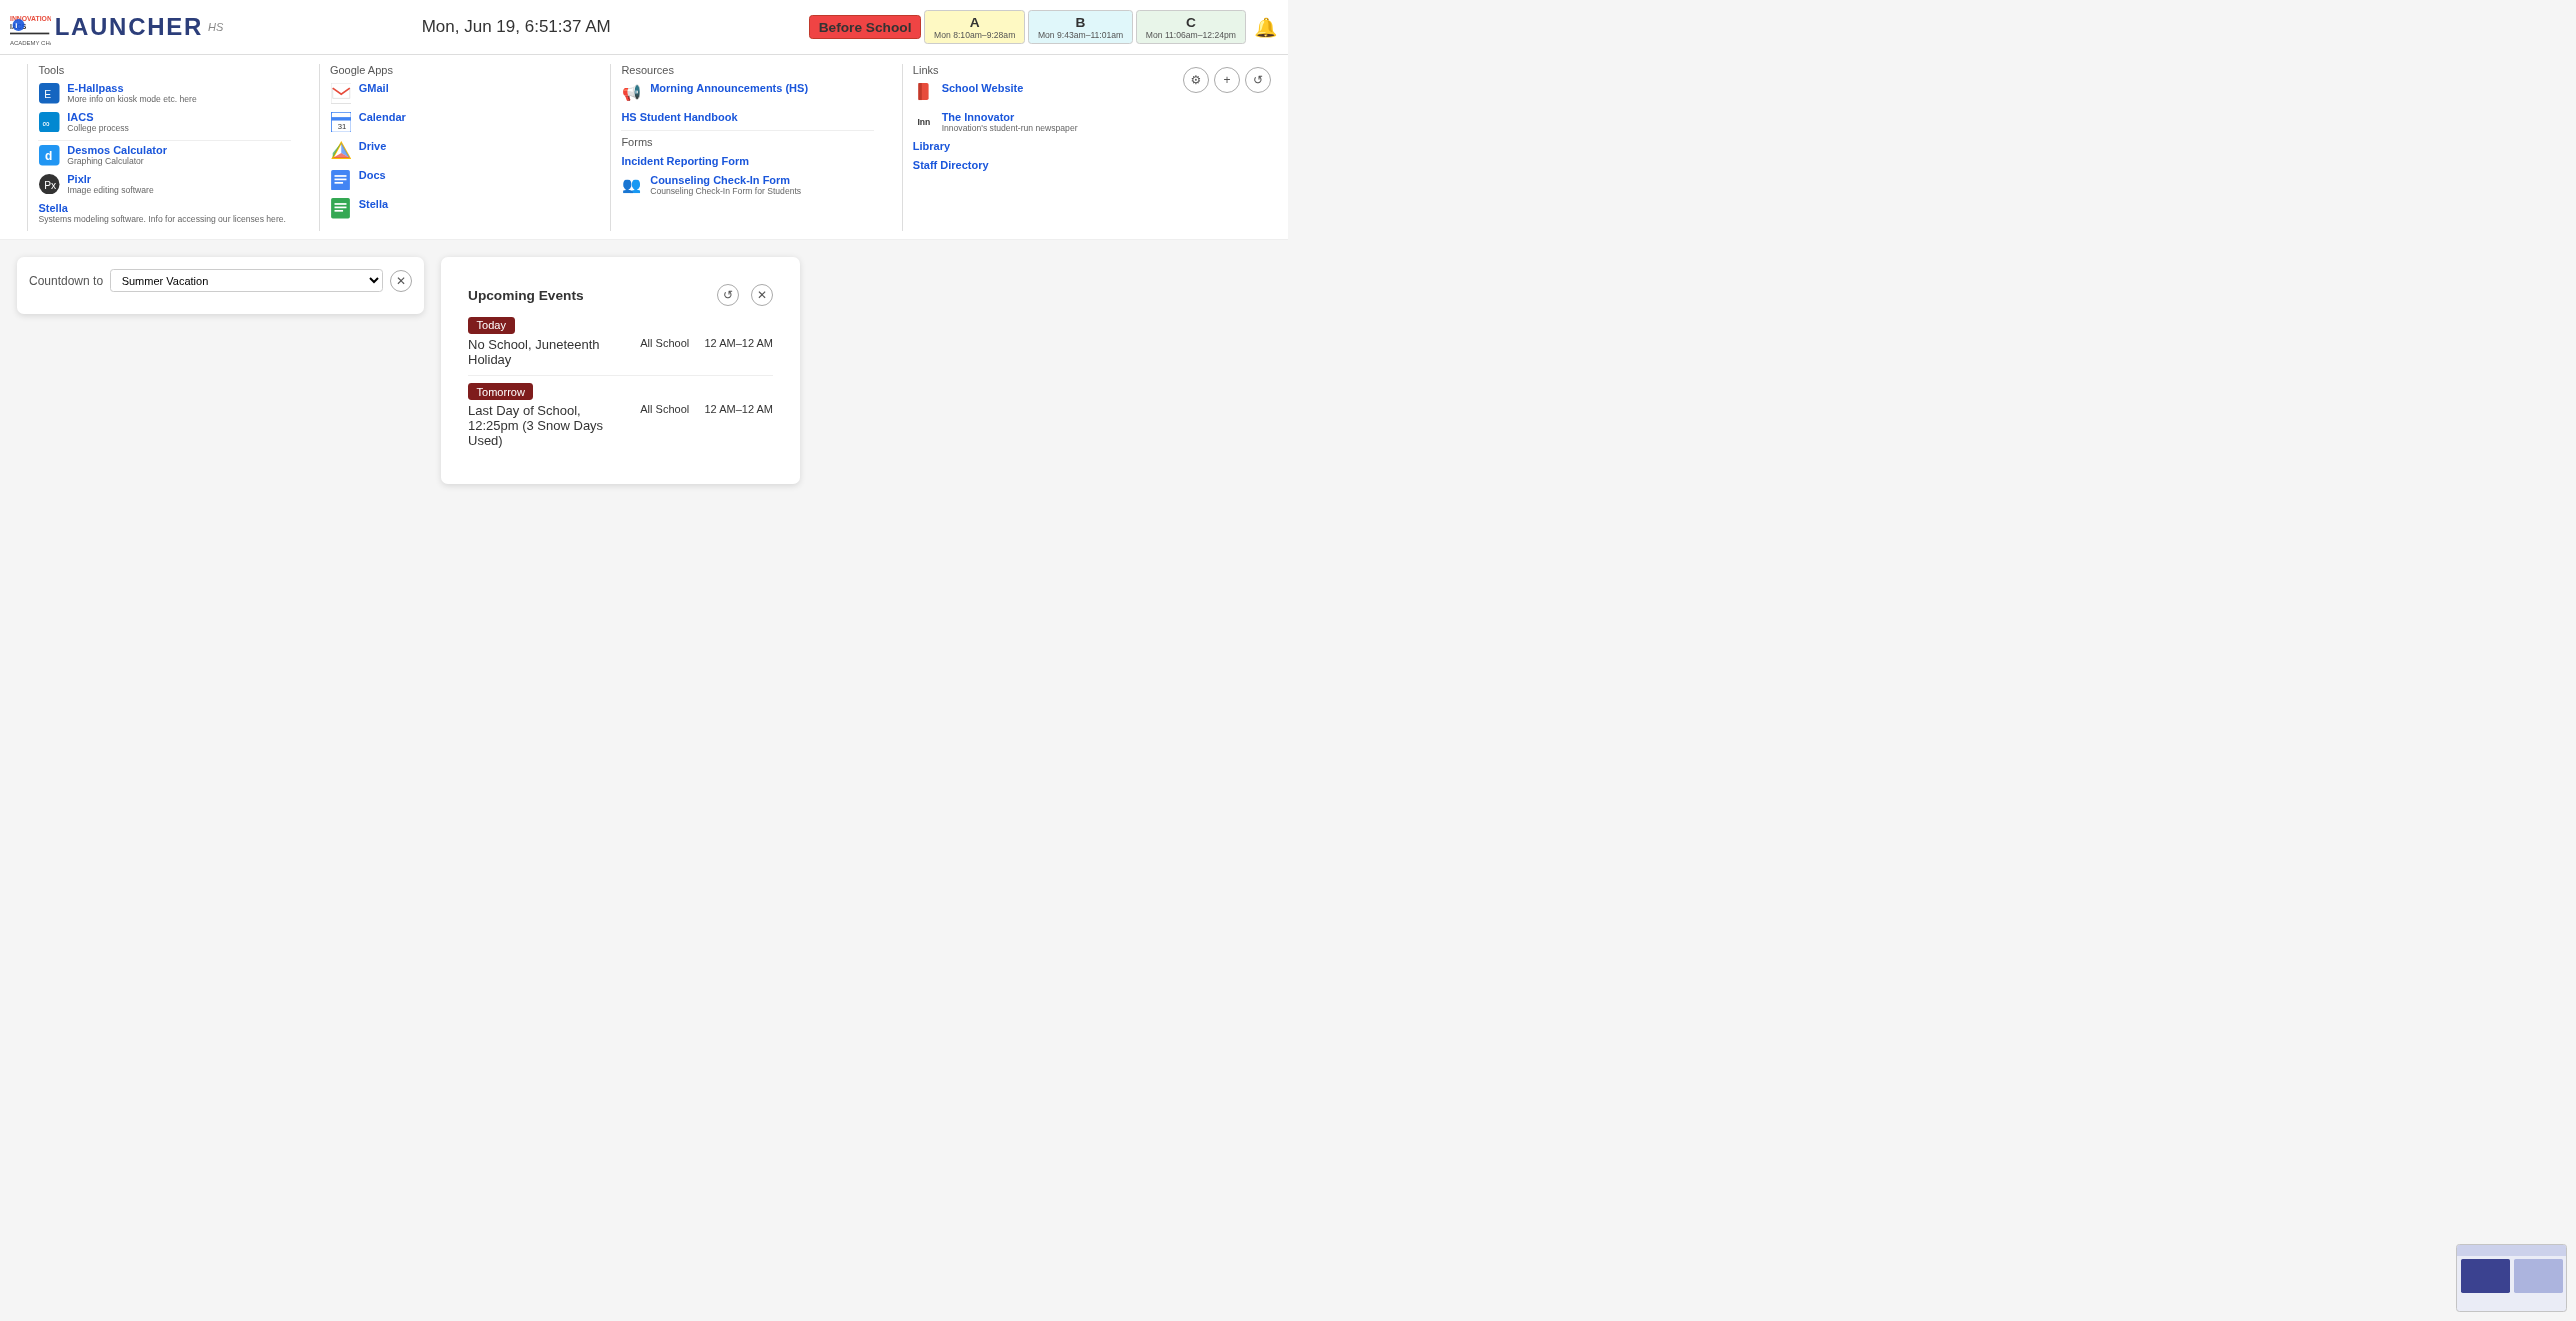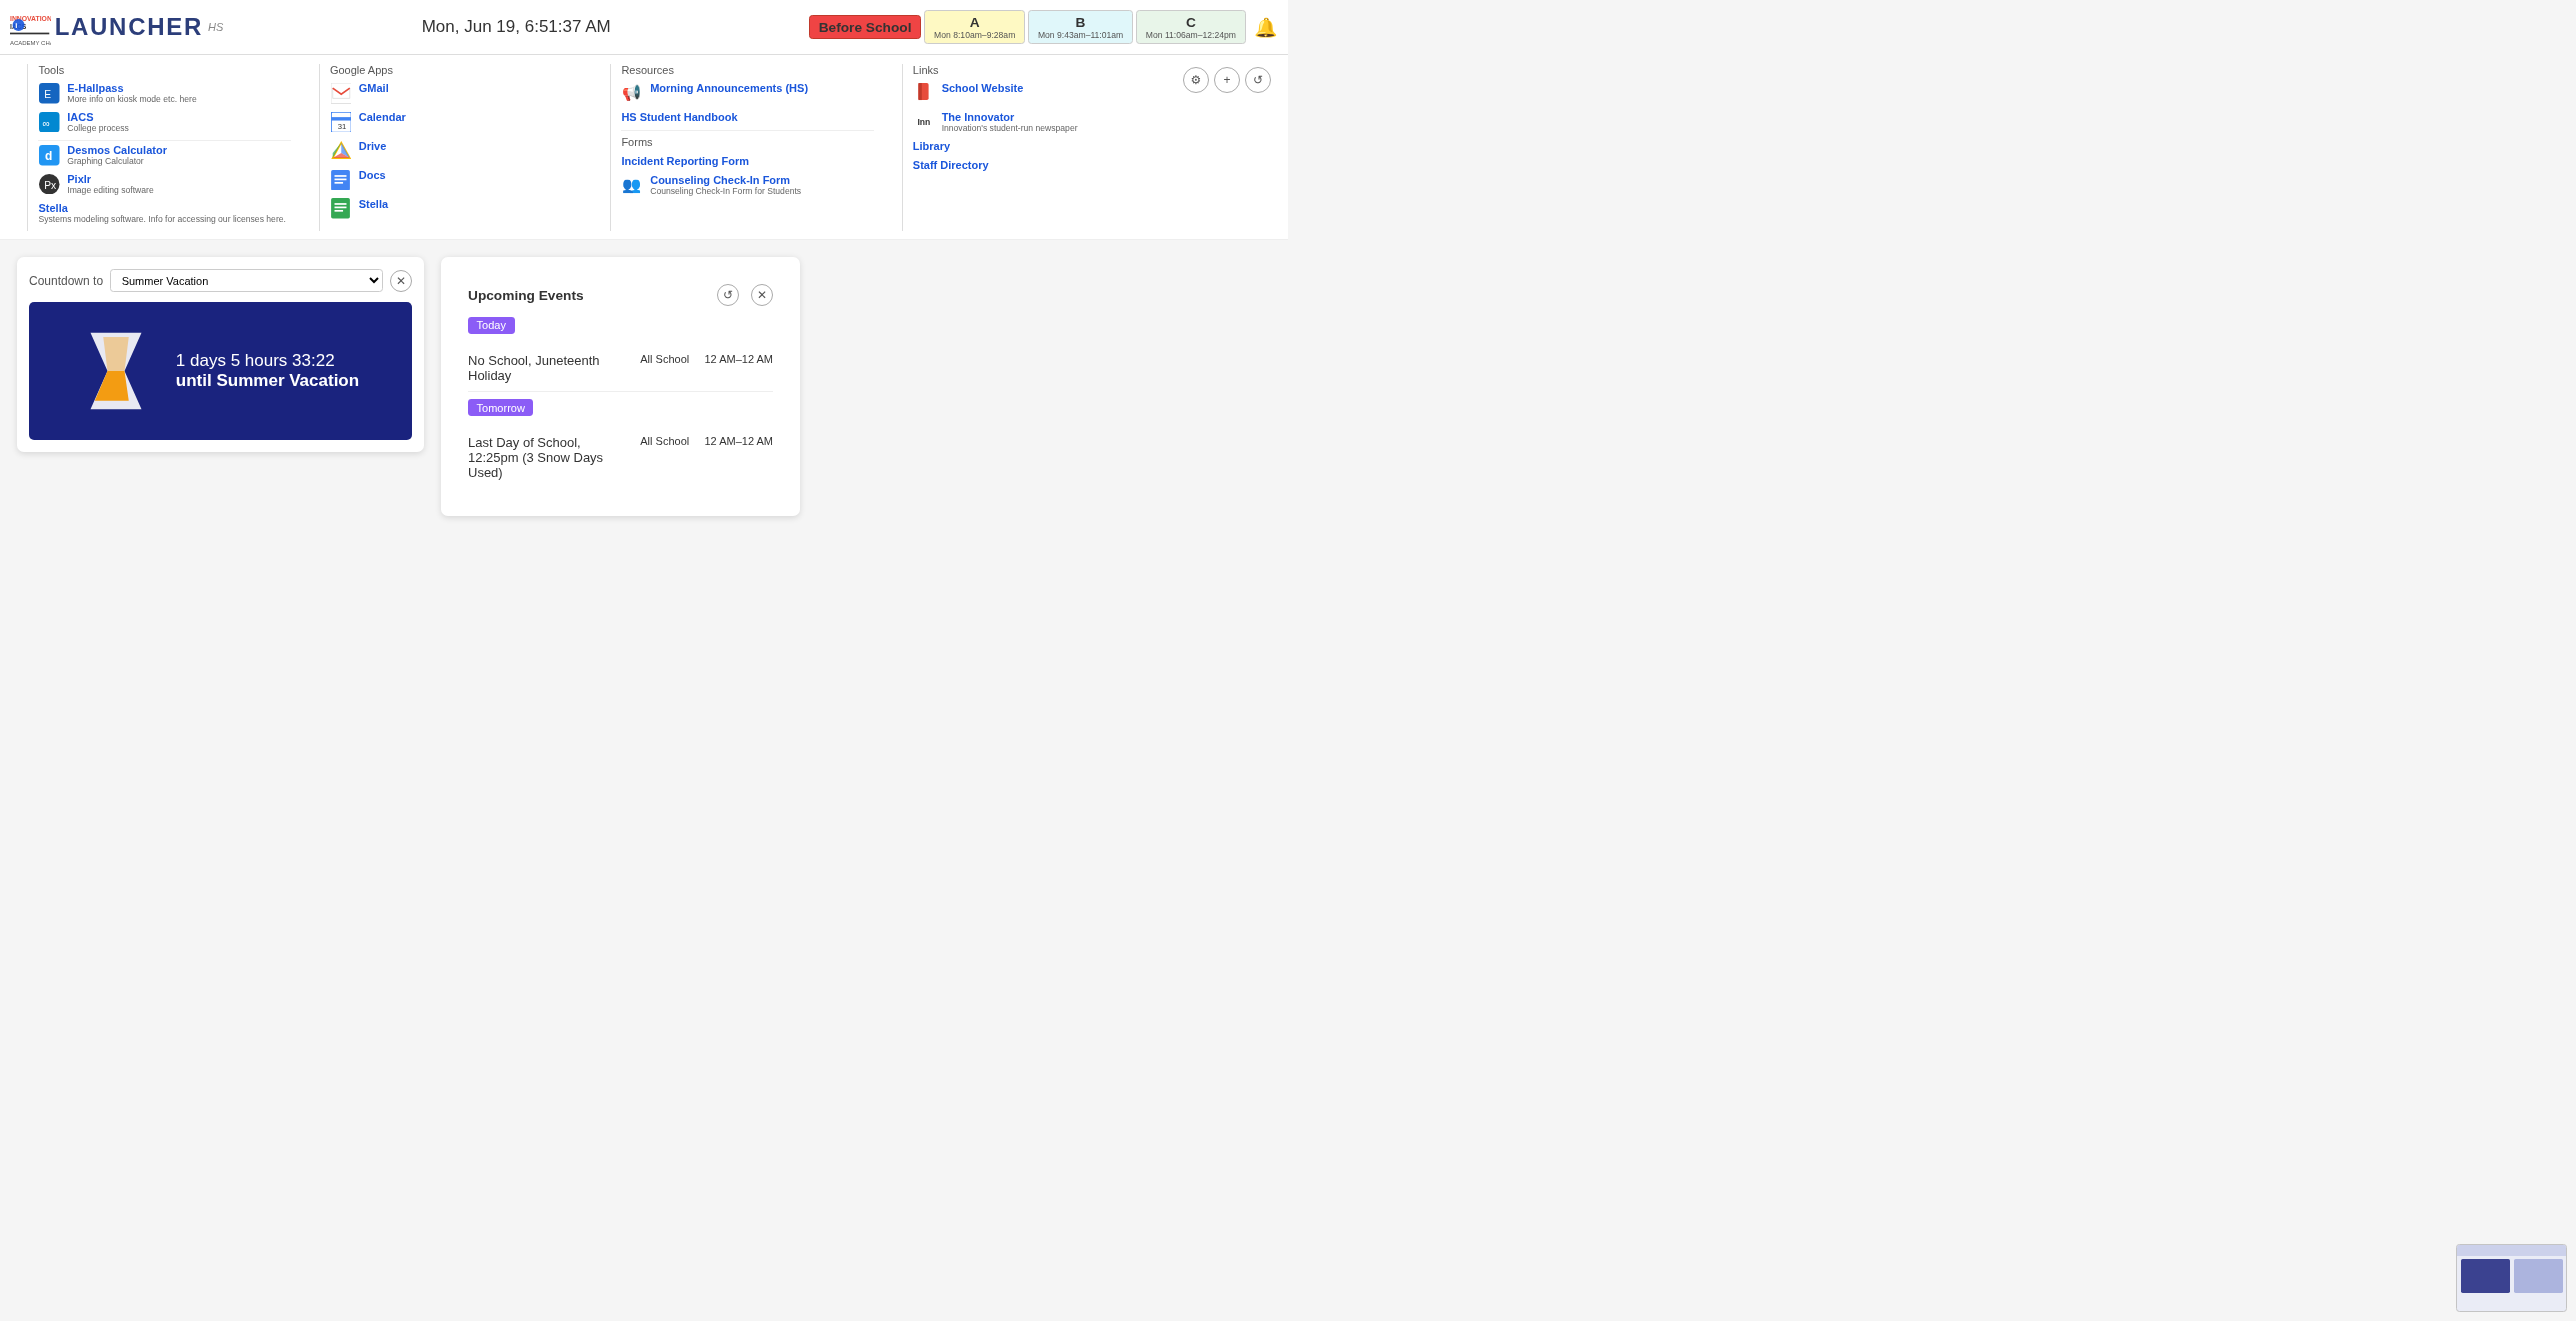--- a/index.html
+++ b/index.html
@@ -272,26 +272,26 @@
       display: flex;
       align-items: center;
       justify-content: center;
       cursor: pointer;
       font-size: 12px;
       color: #555;
       margin-right: 5.1px;
     }
     .day-badge {
       display: inline-block;
-      background: #8b5cf6;
+      background: #7f1d1d;
       color: white;
       border-radius: 3.4px;
       padding: 2.6px 8.6px;
       font-size: 11px;
-      margin-bottom: 19px;
+      margin-bottom: 3px;
     }
     .event-row {
       display: flex;
       align-items: flex-start;
       margin-bottom: 8.6px;
       gap: 6.8px;
     }
     .event-name {
       flex: 1;
       font-size: 13px;
@@ -604,38 +604,20 @@
   <div class="countdown-widget">
     <div class="widget-header">
       <span class="widget-label">Countdown to</span>
       <select class="dropdown-select">
         <option>Summer Vacation</option>
       </select>
       <button class="widget-close-btn">
         <span>✕</span>
       </button>
     </div>
-    <div class="countdown-display">
-
-      <svg class="hourglass-svg" viewBox="0 0 80 100">
-
-        <polygon points="10,5 70,5 50,50 70,95 10,95 30,50" fill="white" opacity="0.9"></polygon>
-
-        <polygon points="30,50 50,50 55,85 15,85" fill="#f39c12"></polygon>
-
-        <polygon points="25,10 55,10 50,50 30,50" fill="#f39c12" opacity="0.4"></polygon>
-      </svg>
-      <div>
-        <div class="countdown-text">1 days 5 hours 33:22</div>
-        <div class="countdown-until">
-          <span>until</span>
-          <span style="font-weight:bold;">Summer Vacation</span>
-        </div>
-      </div>
-    </div>
   </div>
 
   <div class="events-widget">
     <div class="events-header">
       <span class="events-title">Upcoming Events</span>
       <button class="events-refresh-btn">
         <span>↺</span>
       </button>
       <button class="widget-close-btn">
         <span>✕</span>

